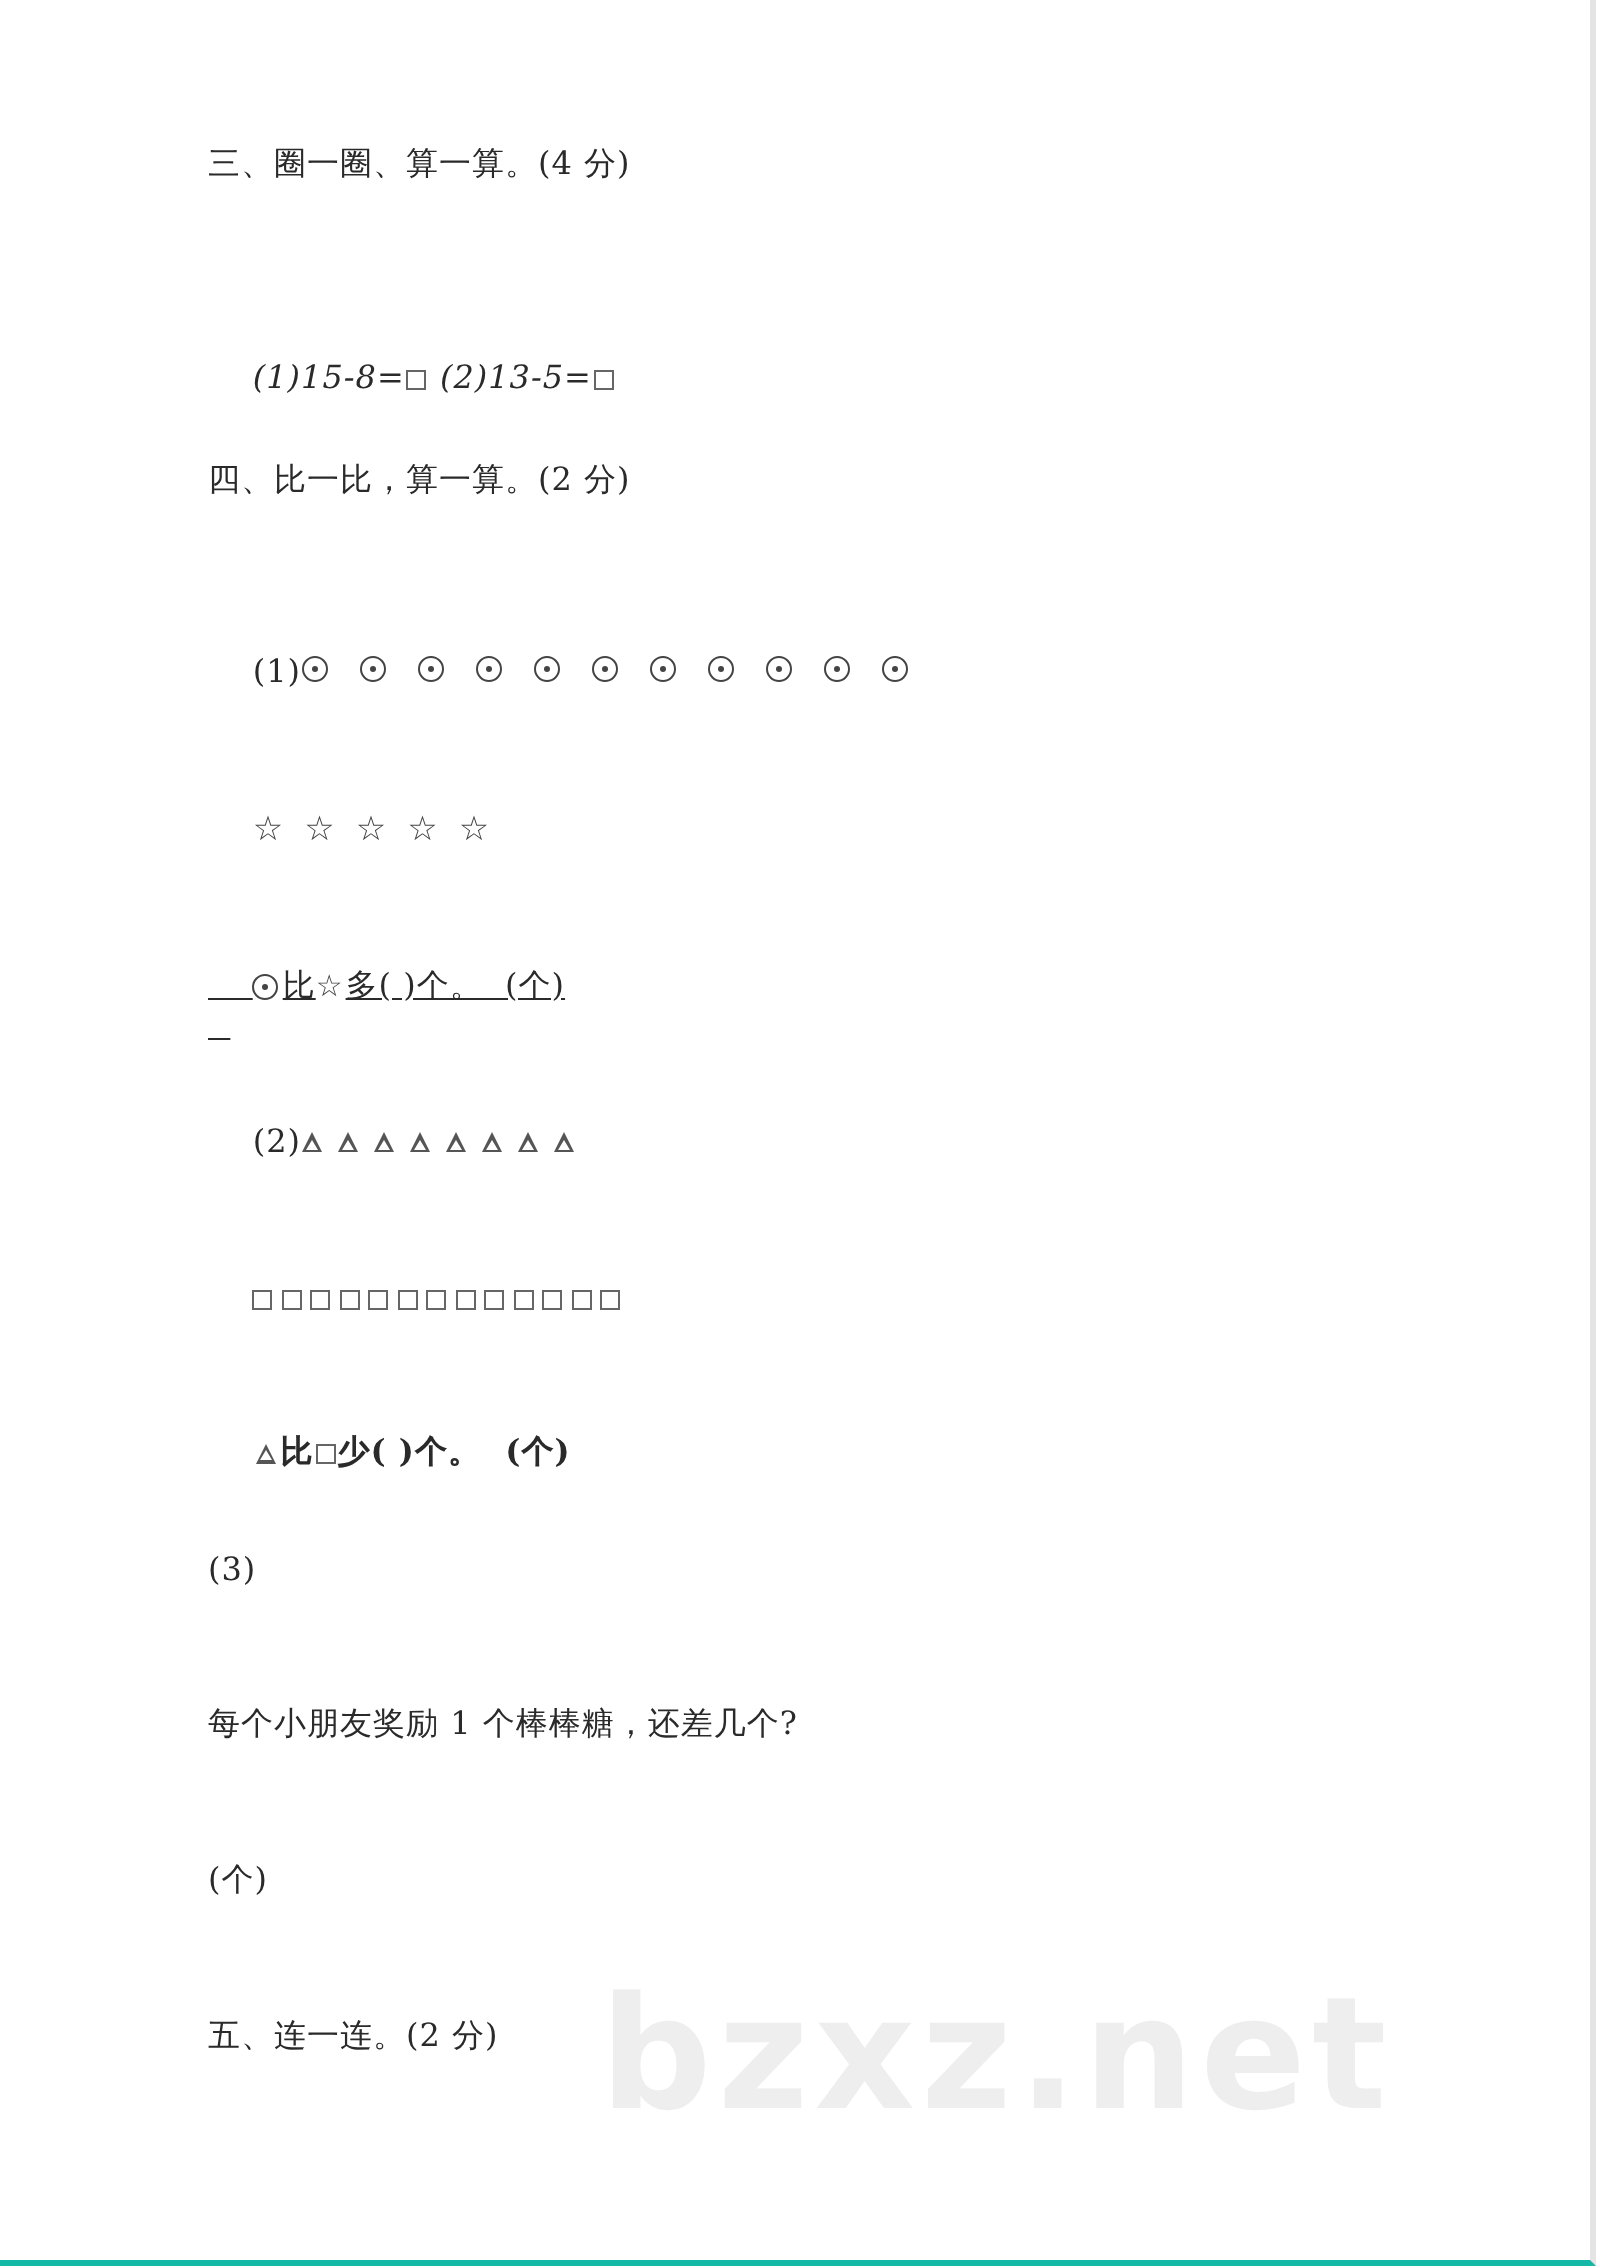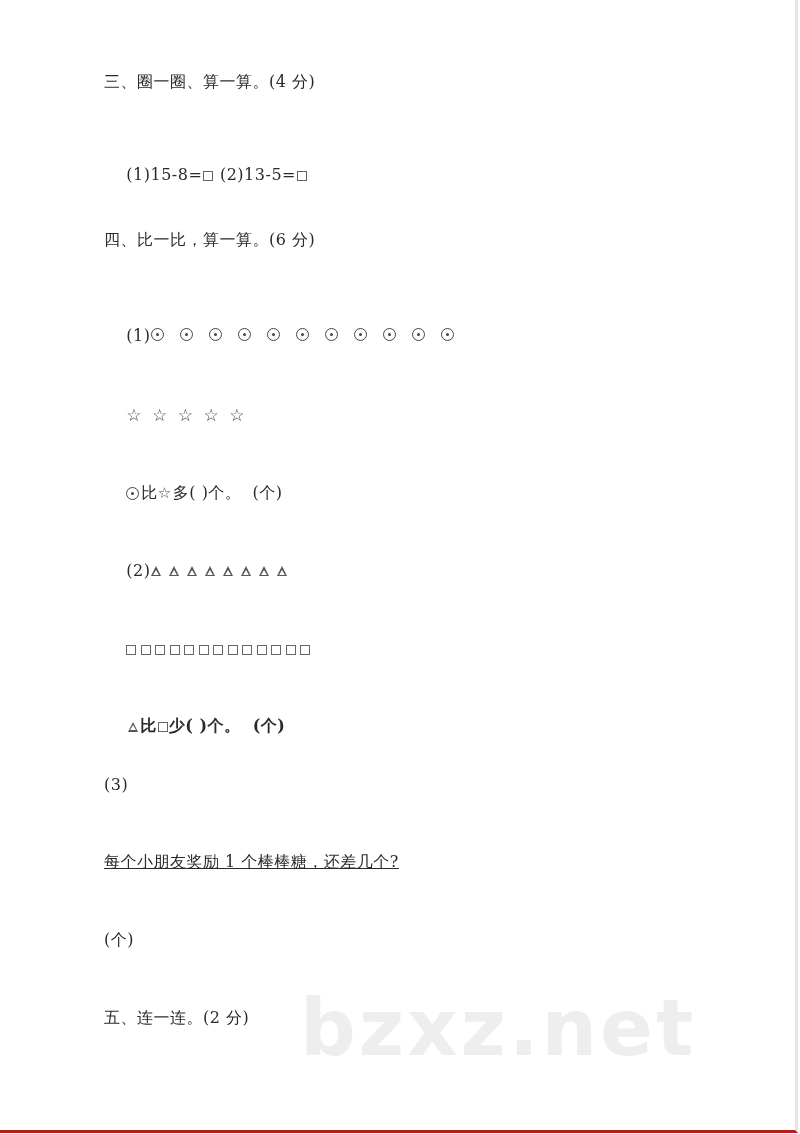--- a/index.html
+++ b/index.html
@@ -16,21 +16,21 @@
       color: #2a2a2a;
     }
     .page {
       position: absolute;
       left: 0;
       top: 0;
       width: 795px;
       height: 1130px;
       background: #ffffff;
       border-right: 3px solid #e4e4e4;
-      border-bottom: 3px solid #b91c1c;
+      border-bottom: 3px solid #14b8a6;
     }
     .line {
       position: absolute;
       left: 104px;
       font-size: 16px;
       line-height: 20px;
       white-space: pre;
       letter-spacing: 0.5px;
     }
     .symbols {
@@ -118,52 +118,52 @@
       white-space: nowrap;
     }
   </style>
 </head>
 <body>
 
 <div class="page">
 
   <div class="line" style="top:72px;">三、圈一圈、算一算。(4 分)</div>
 
-  <div class="line" style="top:145px;">
+  <div class="line" style="top:159px;font-style:italic;">
     <span>(1)15-8=</span><span class="sym sq inline"></span><span> (2)13-5=</span><span class="sym sq inline"></span>
   </div>
 
-  <div class="line" style="top:230px;">四、比一比，算一算。(6 分)</div>
+  <div class="line" style="top:230px;">四、比一比，算一算。(2 分)</div>
 
   <div class="line" style="top:306px;">
     <span>(1)</span><span class="symbols" id="circles"><span class="sym circle-dot"></span><span class="sym circle-dot"></span><span class="sym circle-dot"></span><span class="sym circle-dot"></span><span class="sym circle-dot"></span><span class="sym circle-dot"></span><span class="sym circle-dot"></span><span class="sym circle-dot"></span><span class="sym circle-dot"></span><span class="sym circle-dot"></span><span class="sym circle-dot"></span></span>
   </div>
 
   <div class="line" style="top:385px;">
     <span class="symbols" id="stars"><span class="sym star">☆</span><span class="sym star">☆</span><span class="sym star">☆</span><span class="sym star">☆</span><span class="sym star">☆</span></span>
   </div>
 
-  <div class="line" style="top:463px;">
+  <div class="line" style="top:463px;text-decoration:underline;">
     <span class="sym circle-dot inline"></span><span>比</span><span class="sym star inline">☆</span><span>多( )个。  (个)</span>
   </div>
 
   <div class="line" style="top:541px;">
     <span>(2)</span><span class="symbols" id="triangles"><span class="sym tri"></span><span class="sym tri"></span><span class="sym tri"></span><span class="sym tri"></span><span class="sym tri"></span><span class="sym tri"></span><span class="sym tri"></span><span class="sym tri"></span></span>
   </div>
 
   <div class="line" style="top:620px;">
     <span class="symbols" id="squares"><span class="sym sq"></span><span class="sym sq"></span><span class="sym sq"></span><span class="sym sq"></span><span class="sym sq"></span><span class="sym sq"></span><span class="sym sq"></span><span class="sym sq"></span><span class="sym sq"></span><span class="sym sq"></span><span class="sym sq"></span><span class="sym sq"></span><span class="sym sq"></span></span>
   </div>
 
   <div class="line" style="top:696px;font-weight:bold;">
     <span class="sym tri inline"></span><span>比</span><span class="sym sq inline"></span><span>少( )个。  (个)</span>
   </div>
 
   <div class="line" style="top:775px;">(3)</div>
 
-  <div class="line" style="top:852px;text-decoration:underline;">每个小朋友奖励 1 个棒棒糖，还差几个?</div>
+  <div class="line" style="top:852px;">每个小朋友奖励 1 个棒棒糖，还差几个?</div>
 
   <div class="line" style="top:930px;">(个)</div>
 
   <div class="line" style="top:1008px;">五、连一连。(2 分)</div>
 
   <div class="watermark">bzxz.net</div>
 </div>
 
 </body></html>

